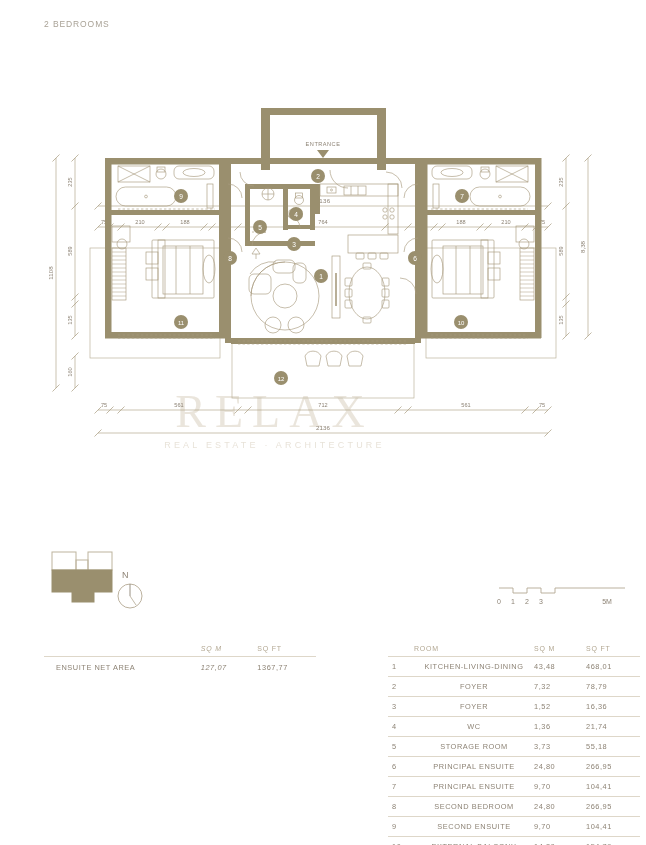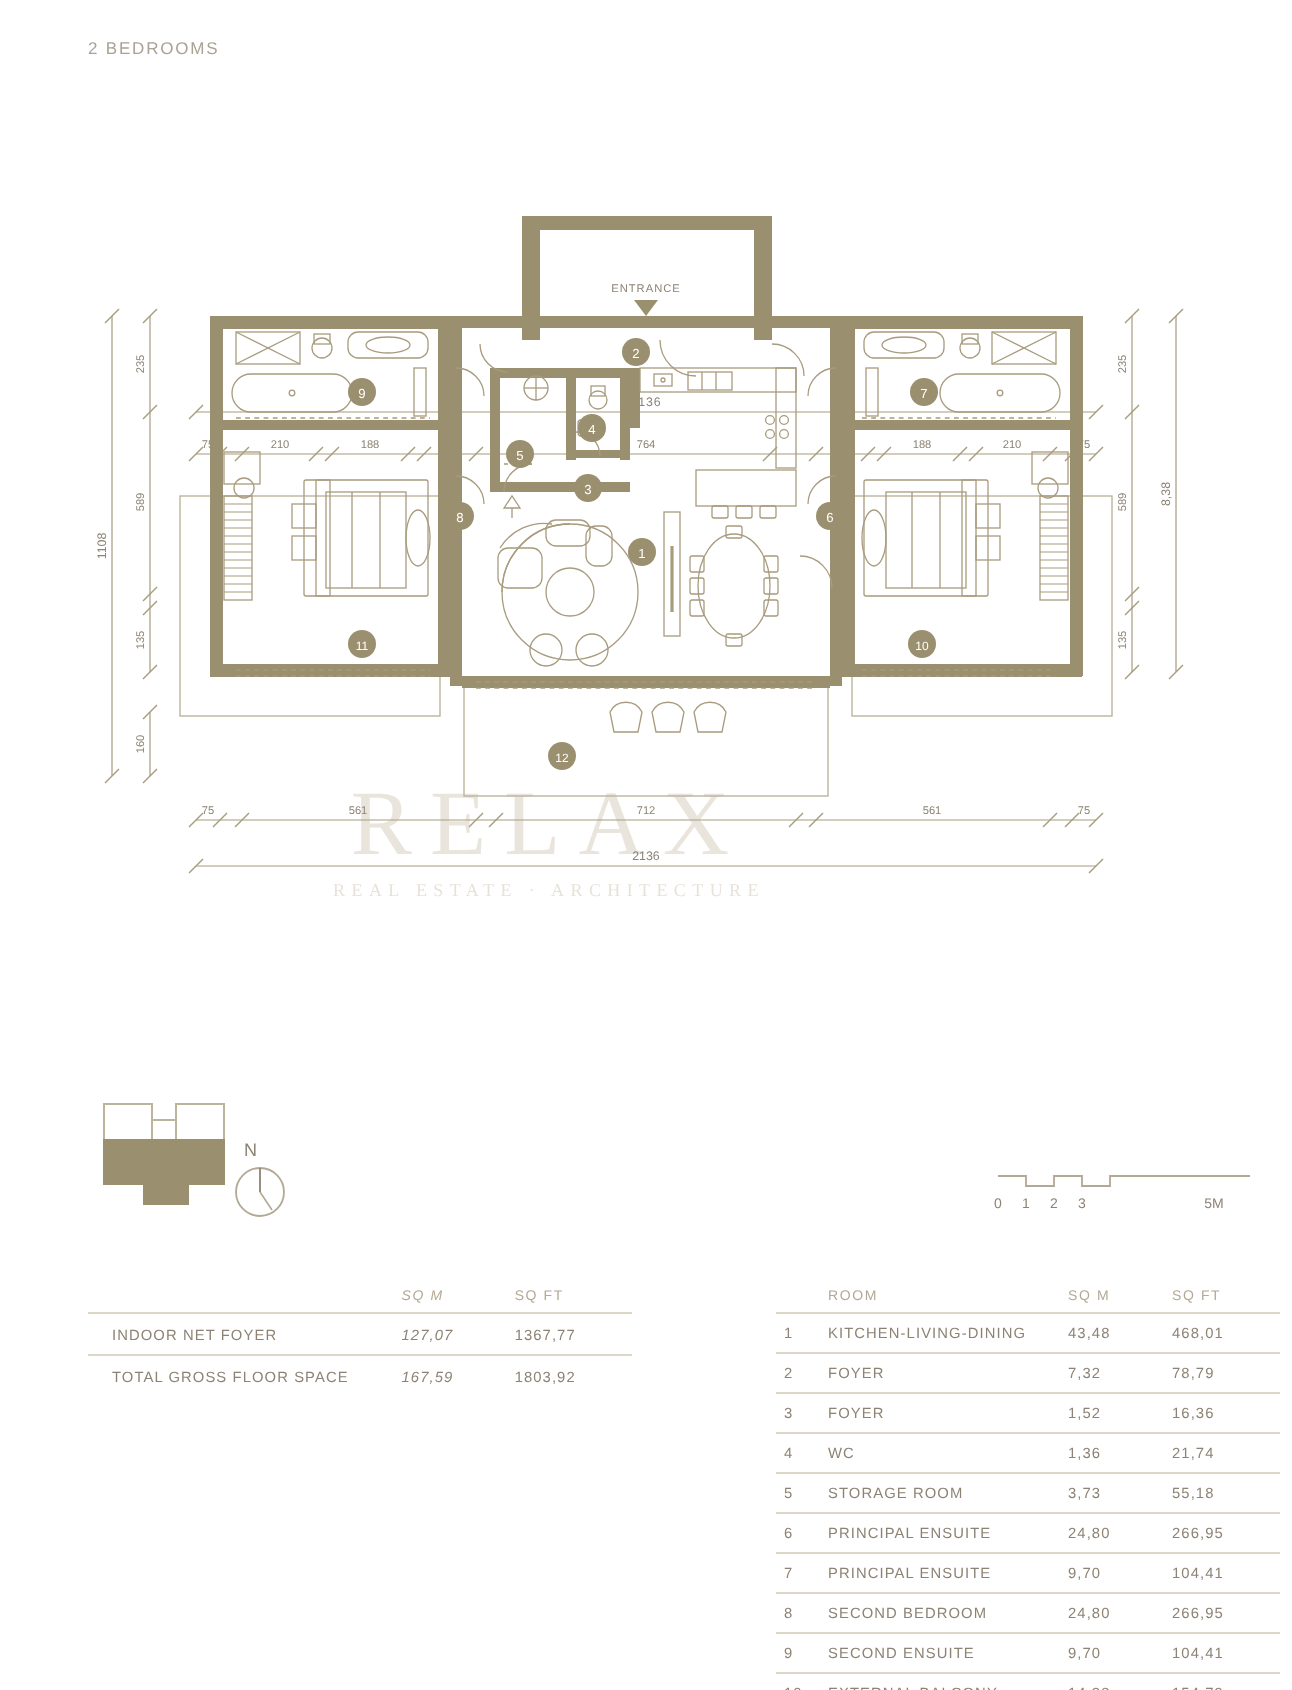--- a/index.html
+++ b/index.html
@@ -20,21 +20,21 @@
   .watermark{
     position:absolute;left:0;top:385px;width:549px;text-align:center;
     pointer-events:none;user-select:none;
   }
   .wm-main{
     font-size:46px;letter-spacing:9px;color:#cfc3ae;opacity:.42;
     font-family:"Liberation Serif", serif;
   }
   .wm-sub{
     font-size:9px;letter-spacing:3.2px;color:#cfc3ae;opacity:.48;margin-top:2px;
-    font-family:Liberation Serif, serif;
+    font-family:Liberation Sans, sans-serif;
   }
 
   
   .plan{position:absolute;left:0;top:88px;width:646px;height:370px;}
 
   
   .keyplan{position:absolute;left:48px;top:548px;width:100px;height:60px;}
   .compass{position:absolute;left:110px;top:566px;width:48px;height:50px;}
 
   
@@ -60,21 +60,21 @@
   #room-table{left:388px;top:645px;width:252px;}
   #room-table .hdr td{
     color:#b3a893;font-size:7px;letter-spacing:.8px;
     padding-bottom:4px;text-align:left;
   }
   #room-table .row td{
     padding:5.4px 0 4.6px 0;color:#8d8375;border-top:1px solid #ded7c9;
   }
   #room-table .row:first-of-type td{border-top:1px solid #c9c0ad;}
   #room-table .c-no{width:22px;padding-left:4px !important;color:#a9a296;}
-  #room-table .c-room{width:120px;}
+  #room-table .c-room{width:120px;text-align:center;}
   #room-table .c-m{width:52px;}
   #room-table .c-f{width:54px;}
 </style>
 </head>
 <body>
 
 <div class="page">
 
   <div class="title">2 BEDROOMS</div>
 
@@ -484,28 +484,23 @@
   </svg>
 
   <table class="tbl" id="summary-table">
     <tbody>
       <tr class="hdr">
         <td class="c-lbl"></td>
         <td class="c-m">SQ M</td>
         <td class="c-f">SQ FT</td>
       </tr>
       <tr class="row">
-        <td class="c-lbl">INDOOR NET FOYER</td>
+        <td class="c-lbl">ENSUITE NET AREA</td>
         <td class="c-m">127,07</td>
         <td class="c-f">1367,77</td>
-      </tr>
-      <tr class="row">
-        <td class="c-lbl">TOTAL GROSS FLOOR SPACE</td>
-        <td class="c-m">167,59</td>
-        <td class="c-f">1803,92</td>
       </tr>
     </tbody>
   </table>
 
   <table class="tbl" id="room-table">
     <tbody>
       <tr class="hdr">
         <td class="c-no"></td>
         <td class="c-room">ROOM</td>
         <td class="c-m">SQ M</td>

